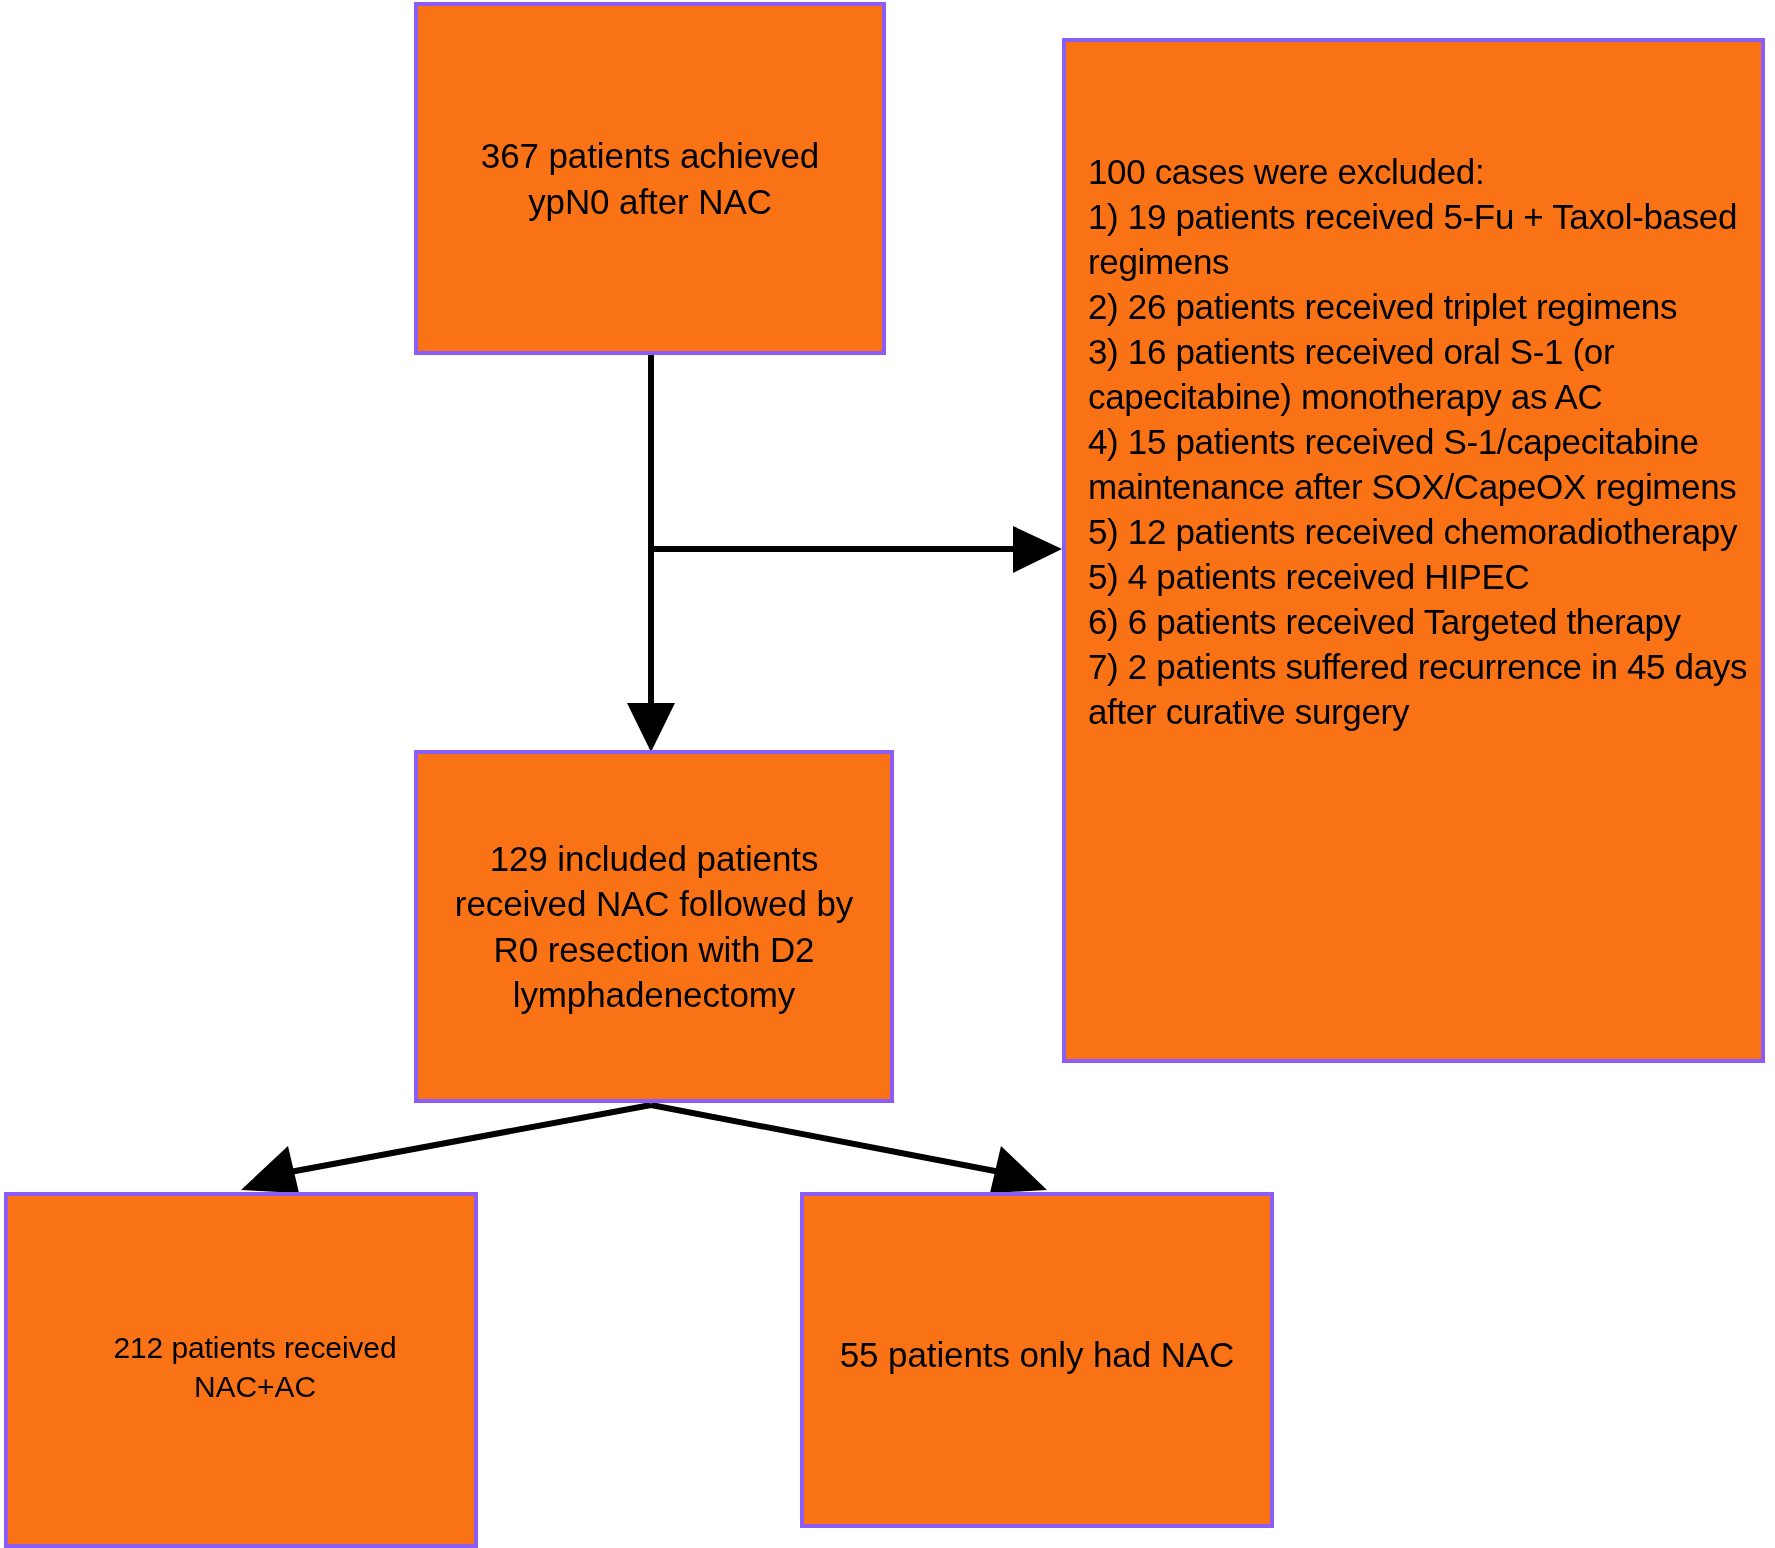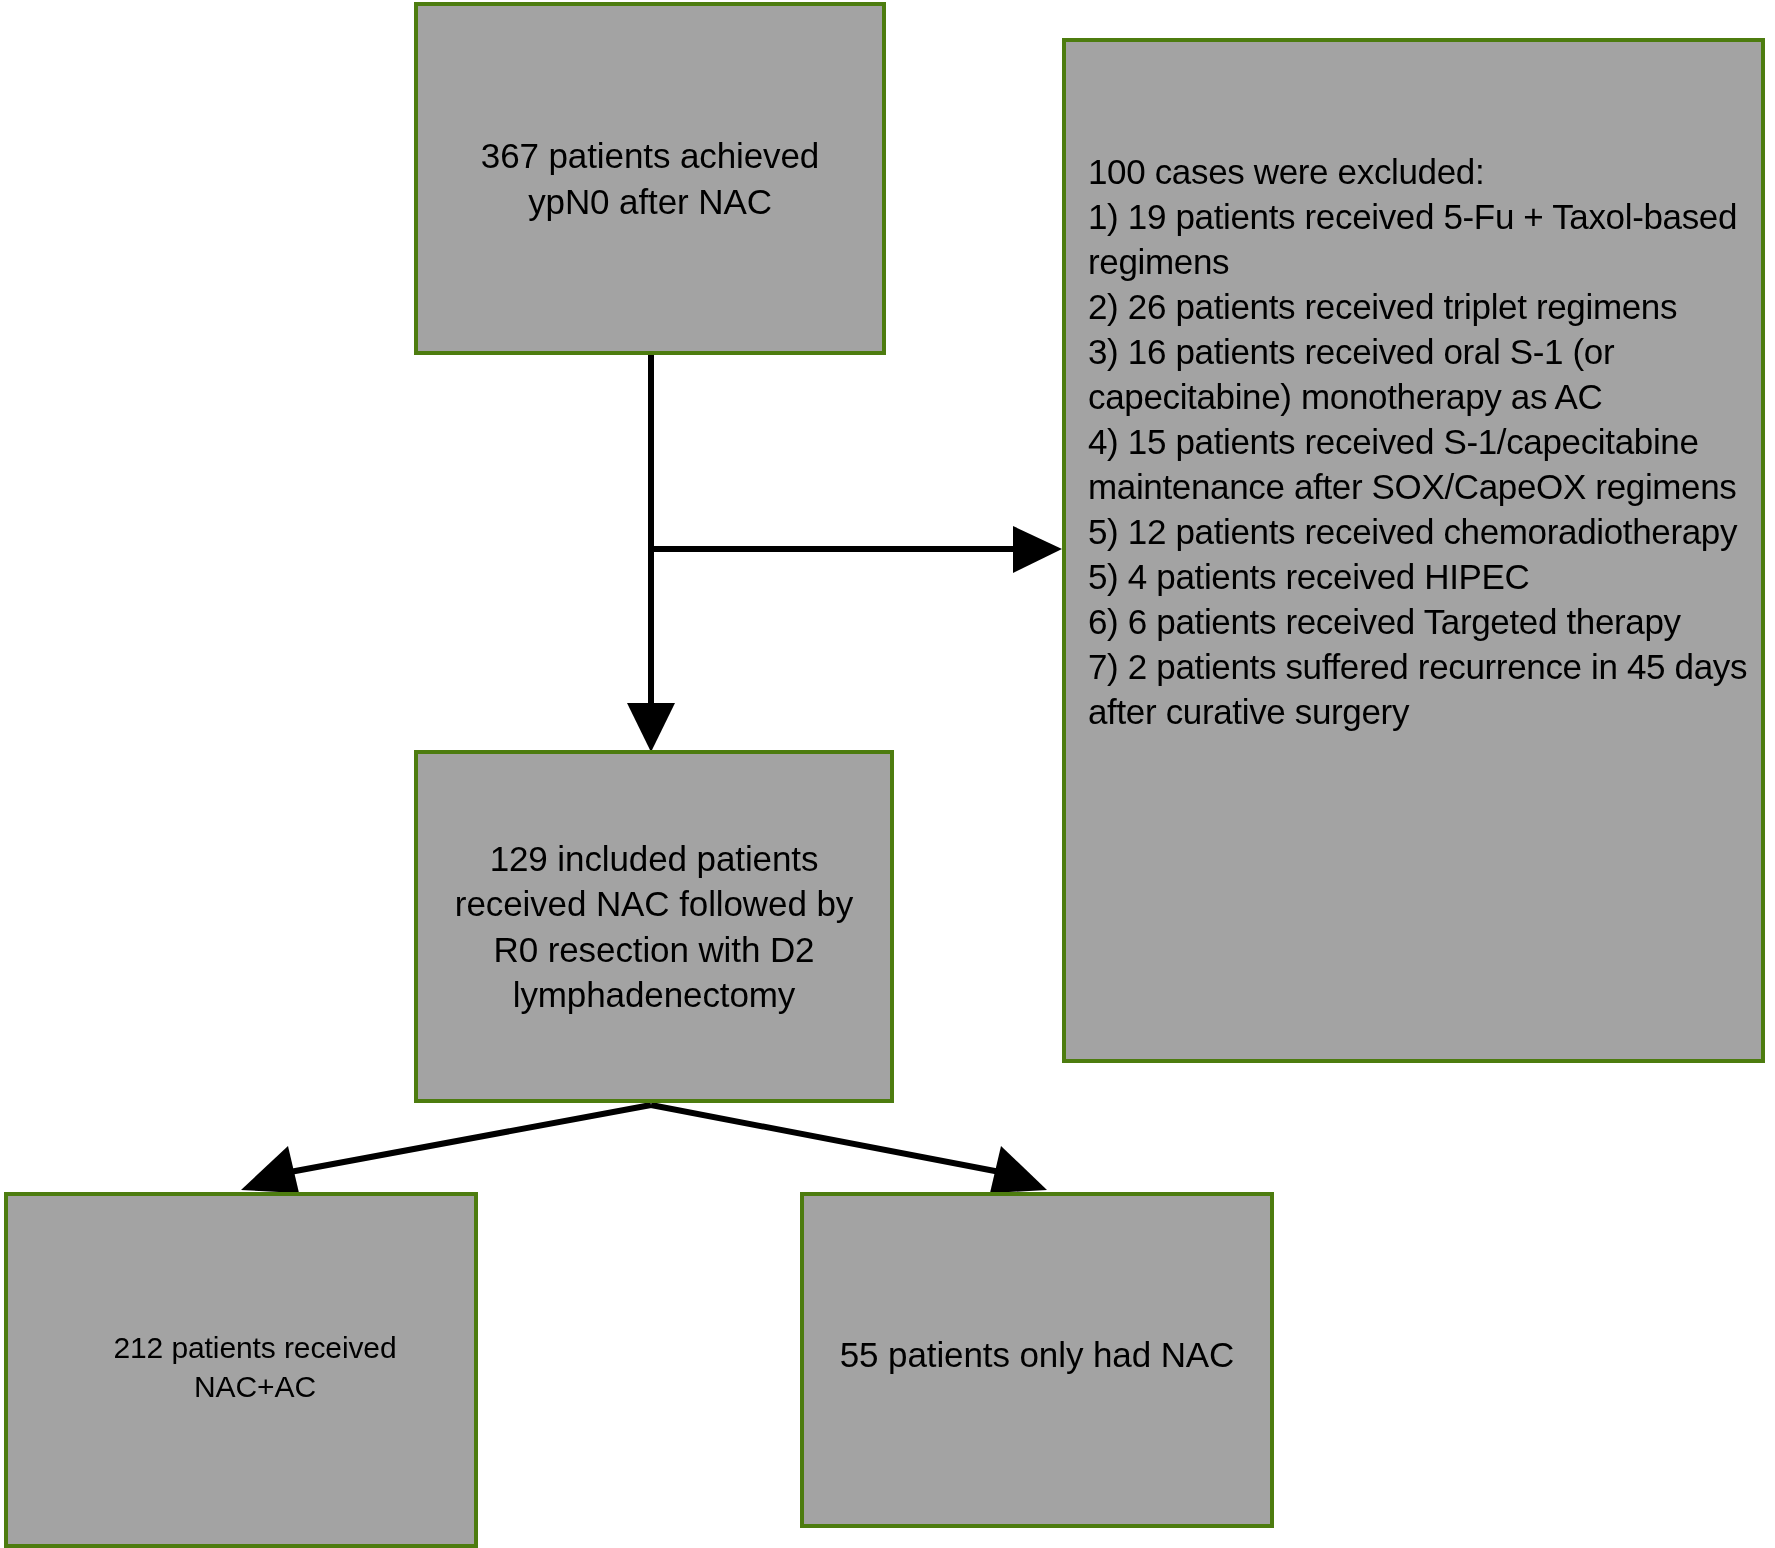--- a/index.html
+++ b/index.html
@@ -13,22 +13,22 @@
     width: 1775px;
     height: 1548px;
     background: #ffffff;
     font-family: "Liberation Sans", sans-serif;
     color: #000000;
     overflow: hidden;
   }
   .node {
     position: absolute;
     box-sizing: border-box;
-    border: 4px solid #4d7c0f;
-    background: #a3a3a3;
+    border: 4px solid #8b5cf6;
+    background: #f97316;
     display: flex;
     align-items: center;
     justify-content: center;
   }
   .node-text {
     white-space: pre-line;
     line-height: 1.30;
     text-align: center;
   }
 

